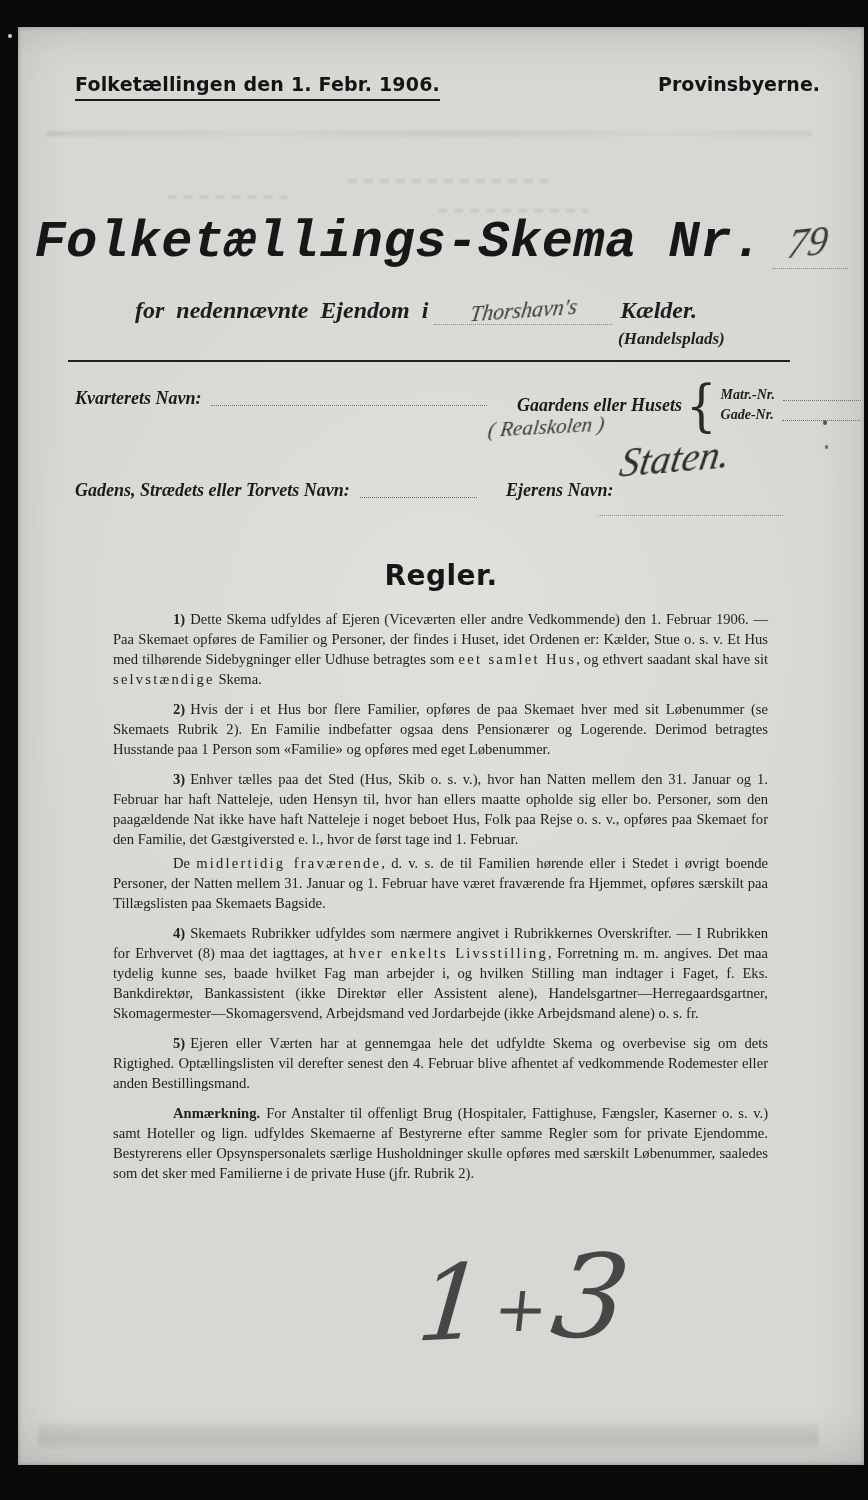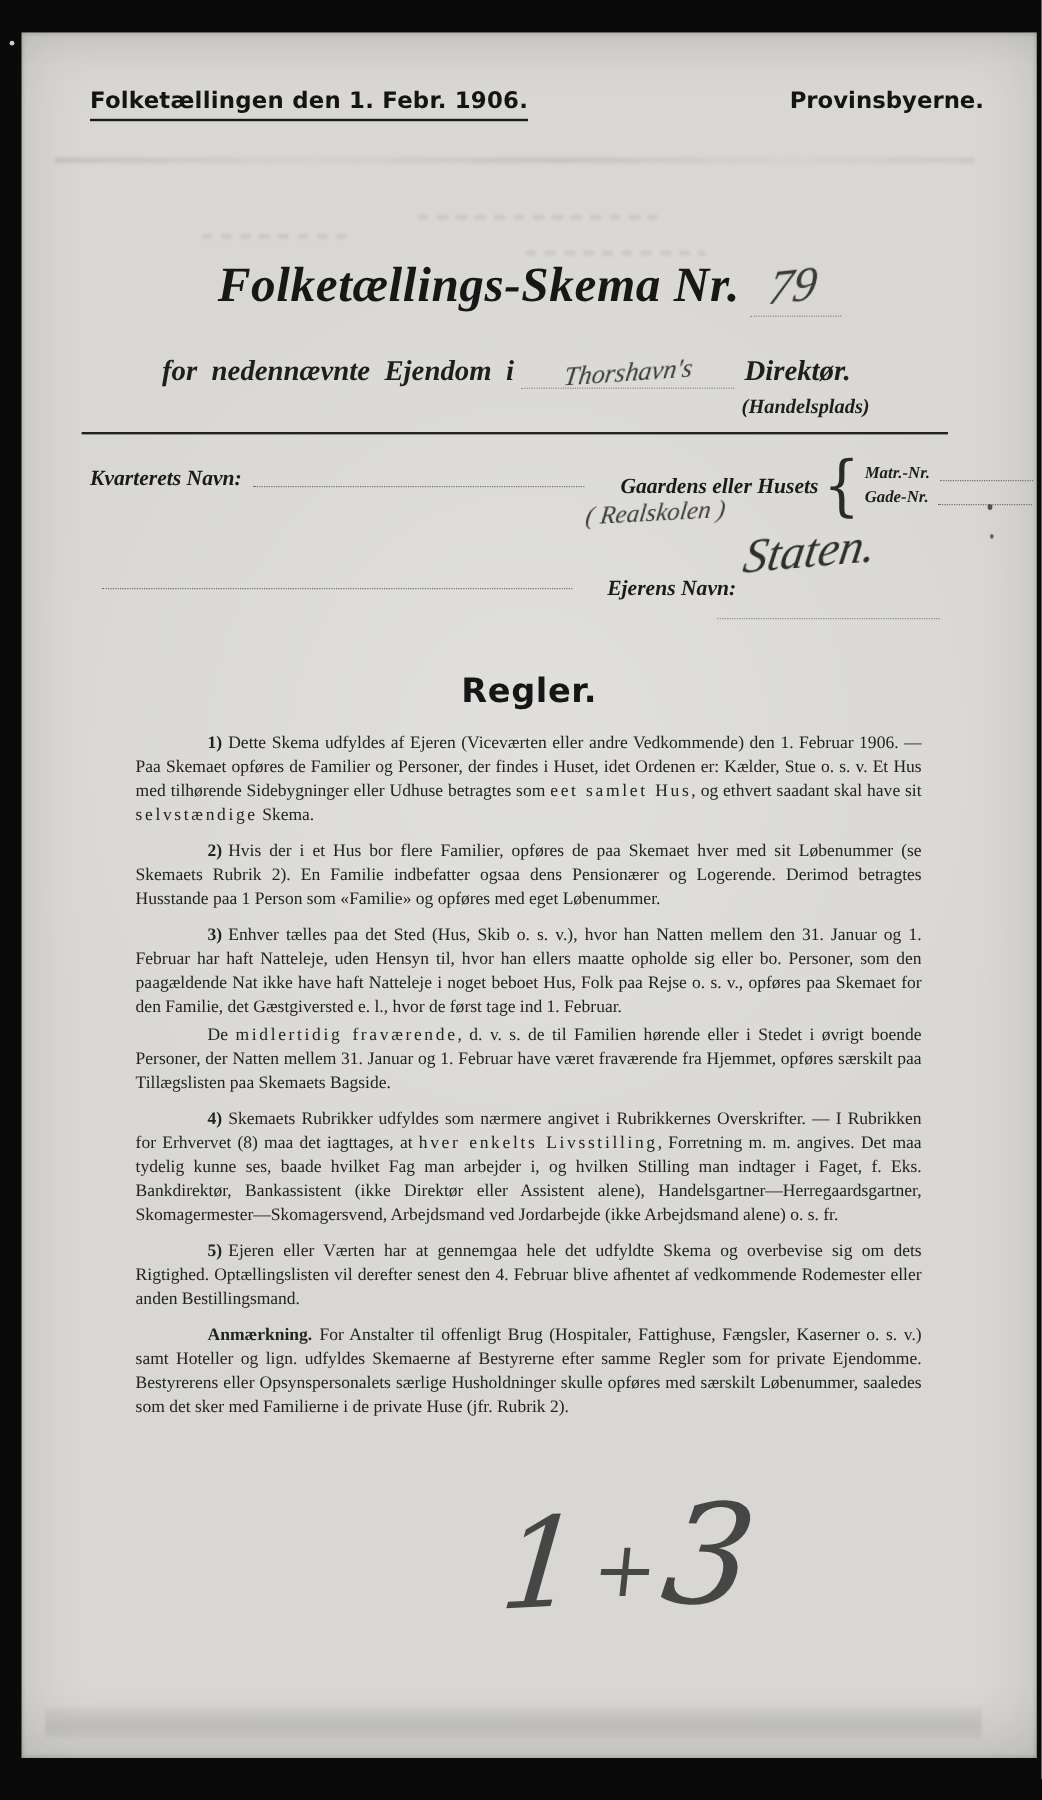--- a/index.html
+++ b/index.html
@@ -41,21 +41,21 @@
     position:absolute; right:44px; top:46px;
     font-family:"DejaVu Sans", "Liberation Sans", sans-serif;
     font-weight:bold; font-size:19px; color:#141414;
   }
 
   
   .title-row {
     position:absolute; left:0; top:186px; width:100%;
     display:flex; justify-content:center; align-items:baseline;
   }
-  .title-main { font-weight:bold; font-style:italic; font-size:41px; color:#171717; letter-spacing:.5px; }
+  .title-main { font-weight:bold; font-style:italic; font-size:52px; color:#171717; letter-spacing:.5px;font-family:Liberation Mono, monospace; }
   .title-num-wrap { border-bottom:1.5px dotted #8a8a8a; padding:0 20px 2px 16px; margin-left:8px; }
   .hw { font-style:italic; color:#3a3a3a; filter:blur(.3px); }
   .title-num { display:inline-block; font-size:40px; transform:rotate(-6deg) skewX(-14deg); }
 
   .sub-row {
     position:absolute; left:117px; top:270px;
     display:flex; align-items:baseline;
   }
   .sub-prefix { font-weight:bold; font-style:italic; font-size:24px; word-spacing:6px; }
   .sub-place-wrap { width:178px; text-align:center; border-bottom:1.5px dotted #8a8a8a; margin:0 8px 0 6px; }
@@ -131,21 +131,21 @@
     <div class="hdr-right">Provinsbyerne.</div>
 
     <div class="title-row">
       <span class="title-main">Folketællings-Skema Nr.</span>
       <span class="title-num-wrap"><span class="hw title-num">79</span></span>
     </div>
 
     <div class="sub-row">
       <span class="sub-prefix">for nedennævnte Ejendom i</span>
       <span class="sub-place-wrap"><span class="hw sub-place">Thorshavn's</span></span>
-      <span class="sub-suffix">Direktør.</span>
+      <span class="sub-suffix">Kælder.</span>
     </div>
     <div class="sub-note">(Handelsplads)</div>
 
     <div class="rule-hr"></div>
 
     <div class="fieldrow kvarterets">
       <span class="flabel">Kvarterets Navn:</span>
       <span class="dotline"></span>
     </div>
 
@@ -160,20 +160,21 @@
         <span class="nr-row">
           <span class="nr-label">Gade-Nr.</span>
           <span class="nr-line"></span>
         </span>
       </span>
     </div>
     <div class="hw realskolen">( Realskolen )</div>
 
 
     <div class="fieldrow gadens">
+      <span class="flabel">Gadens, Strædets eller Torvets Navn:</span>
       <span class="dotline"></span>
     </div>
 
     <div class="fieldrow ejerens-label">
       <span class="flabel">Ejerens Navn:</span>
     </div>
     <div class="hw staten">Staten.</div>
     <div class="staten-line"></div>
 
     <div class="regler-h">Regler.</div>

